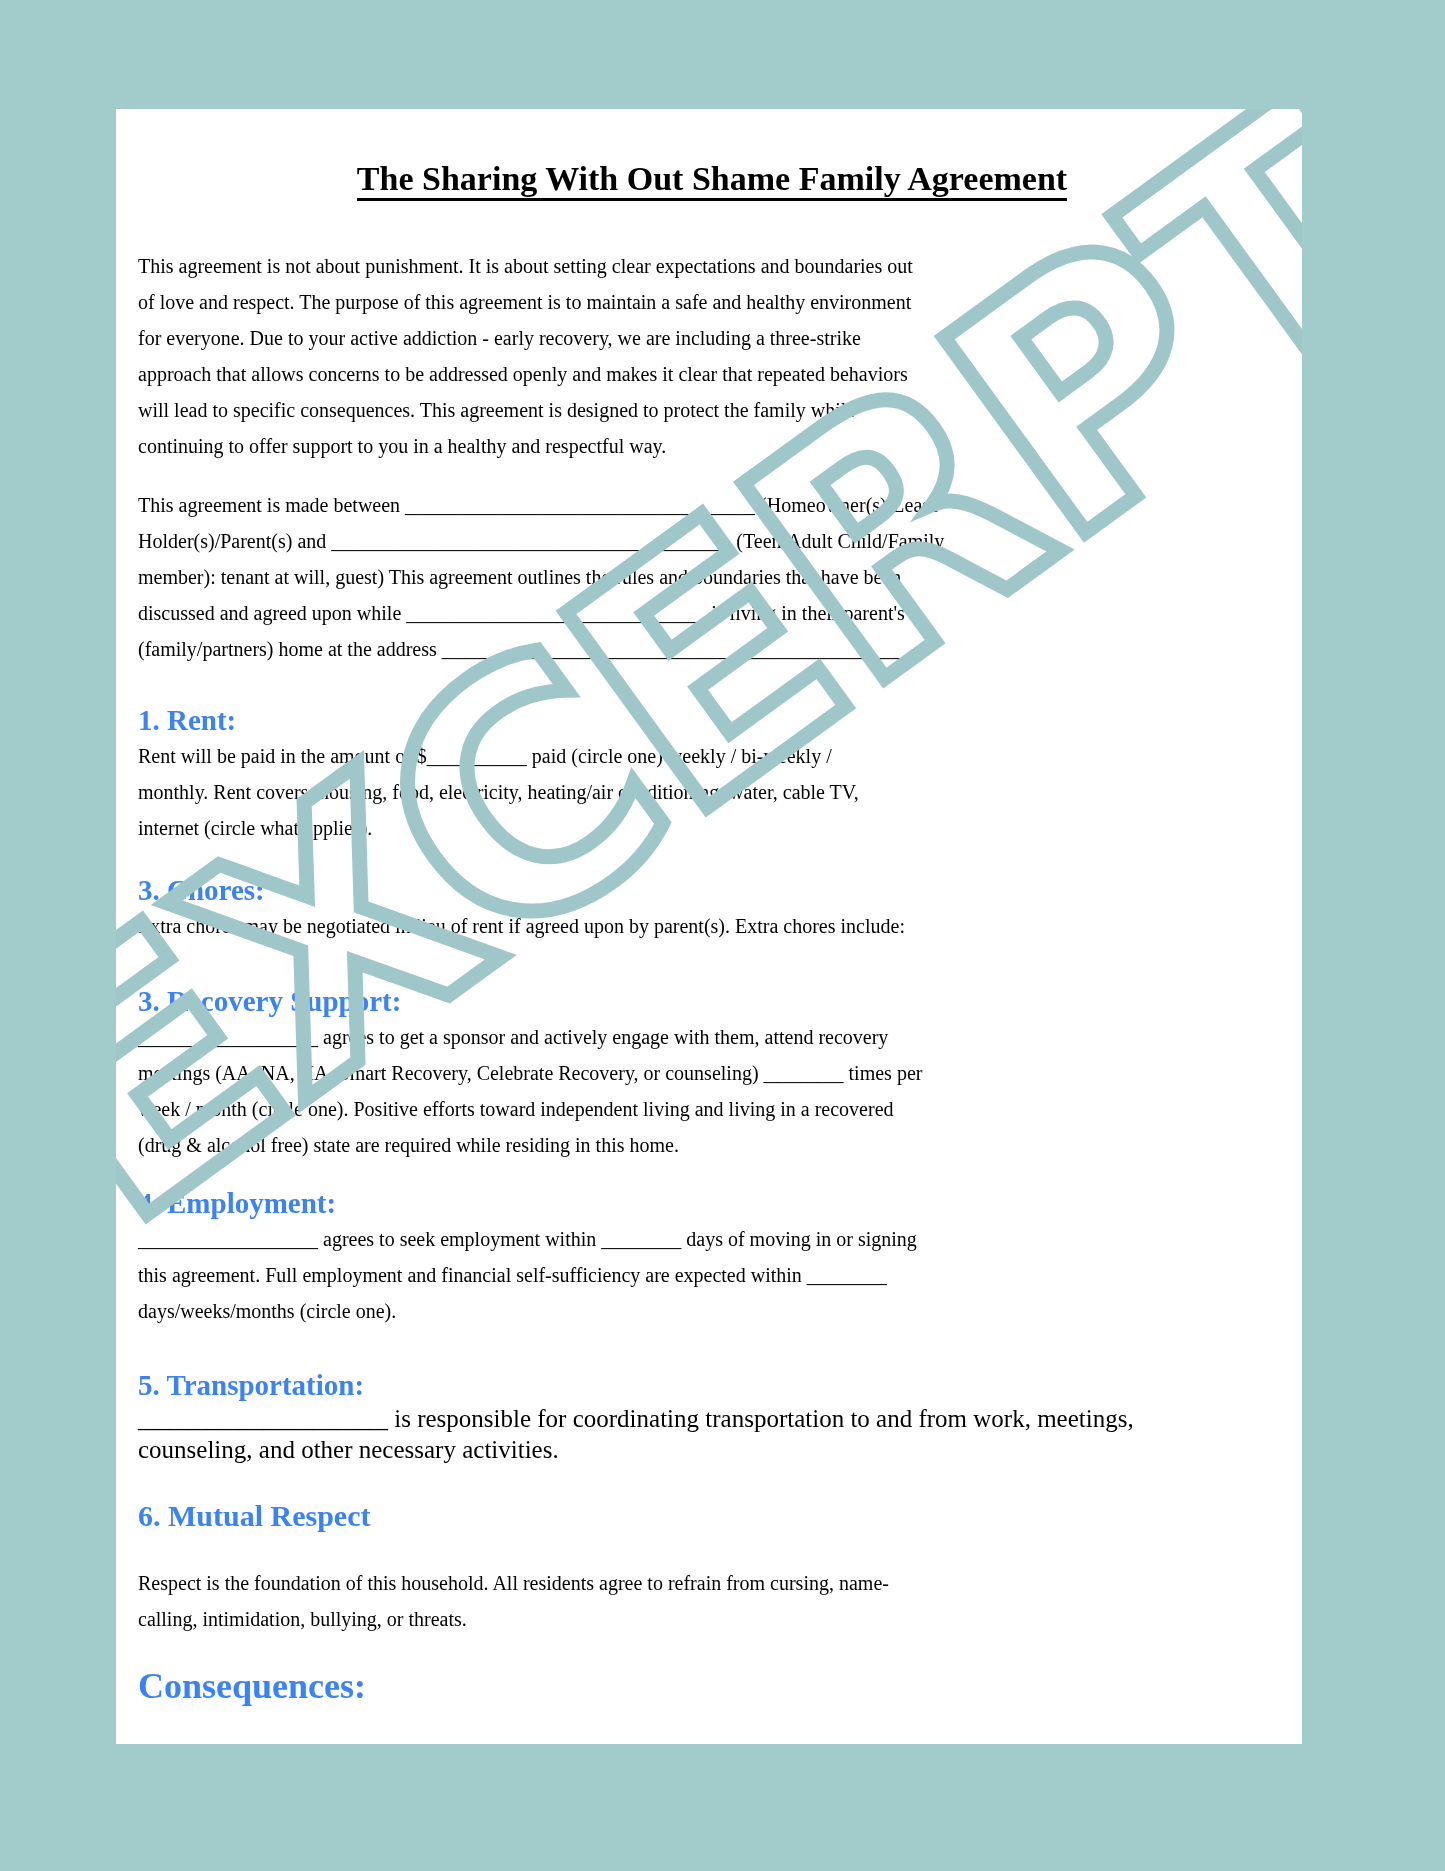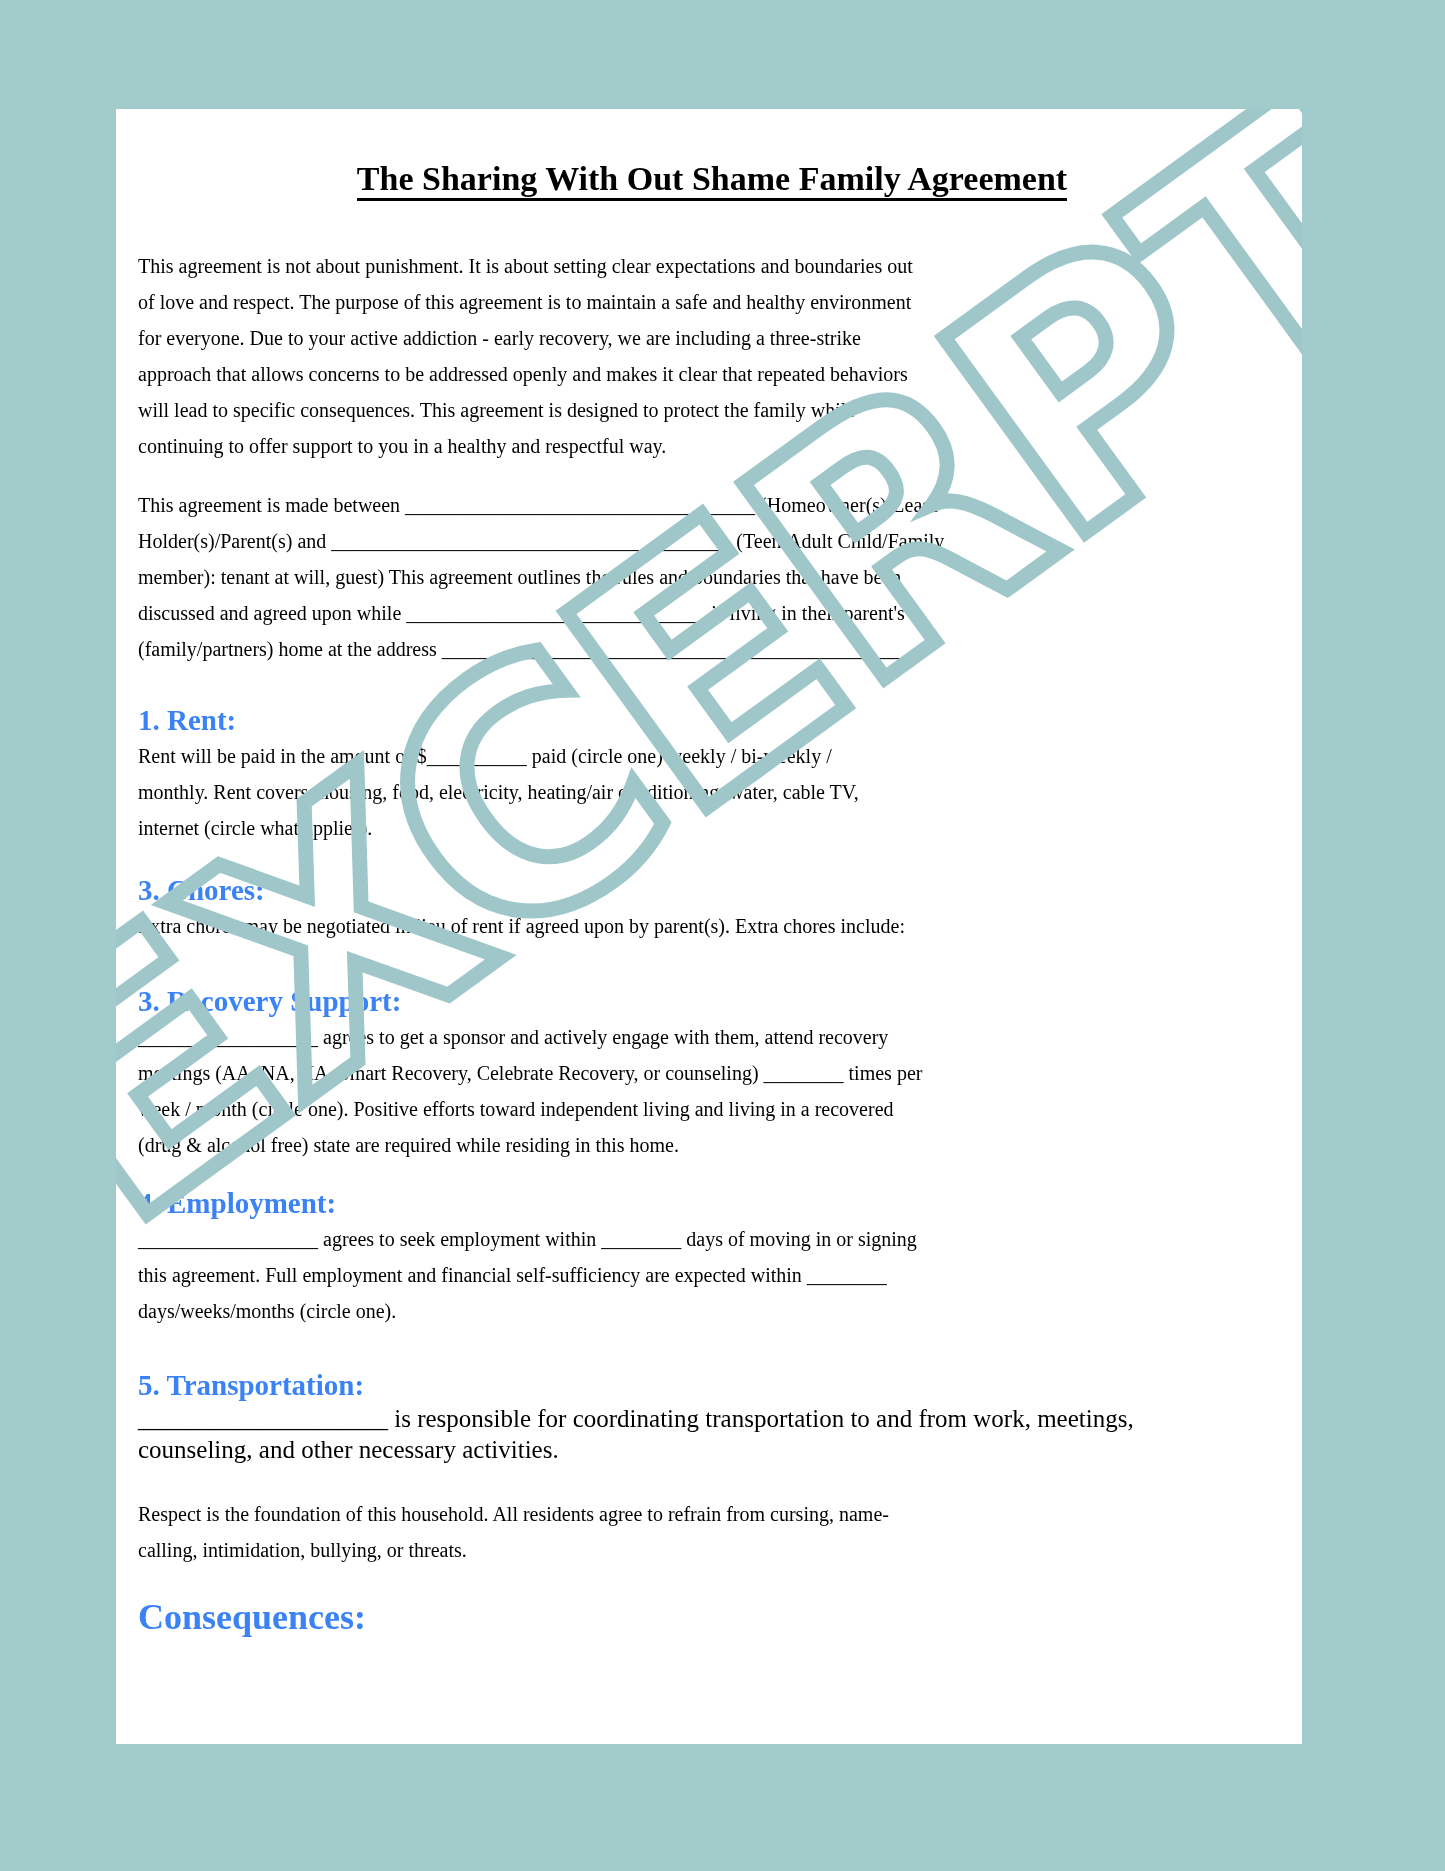--- a/index.html
+++ b/index.html
@@ -110,20 +110,21 @@
 
     <h2 class="heading h-employment">4. Employment:</h2>
     <p class="body">__________________ agrees to seek employment within ________ days of moving in or signing
 this agreement. Full employment and financial self-sufficiency are expected within ________
 days/weeks/months (circle one).</p>
 
     <h2 class="heading h-transportation">5. Transportation:</h2>
     <p class="body body-transportation">____________________ is responsible for coordinating transportation to and from work, meetings,
 counseling, and other necessary activities.</p>
 
+    <h2 class="heading h-respect">6. Mutual Respect</h2>
     <p class="body body-respect">Respect is the foundation of this household. All residents agree to refrain from cursing, name-
 calling, intimidation, bullying, or threats.</p>
 
     <h2 class="heading h-consequences">Consequences:</h2>
 
     <div class="watermark">EXCERPT</div>
   </div>
 </div>
 
 </body></html>

